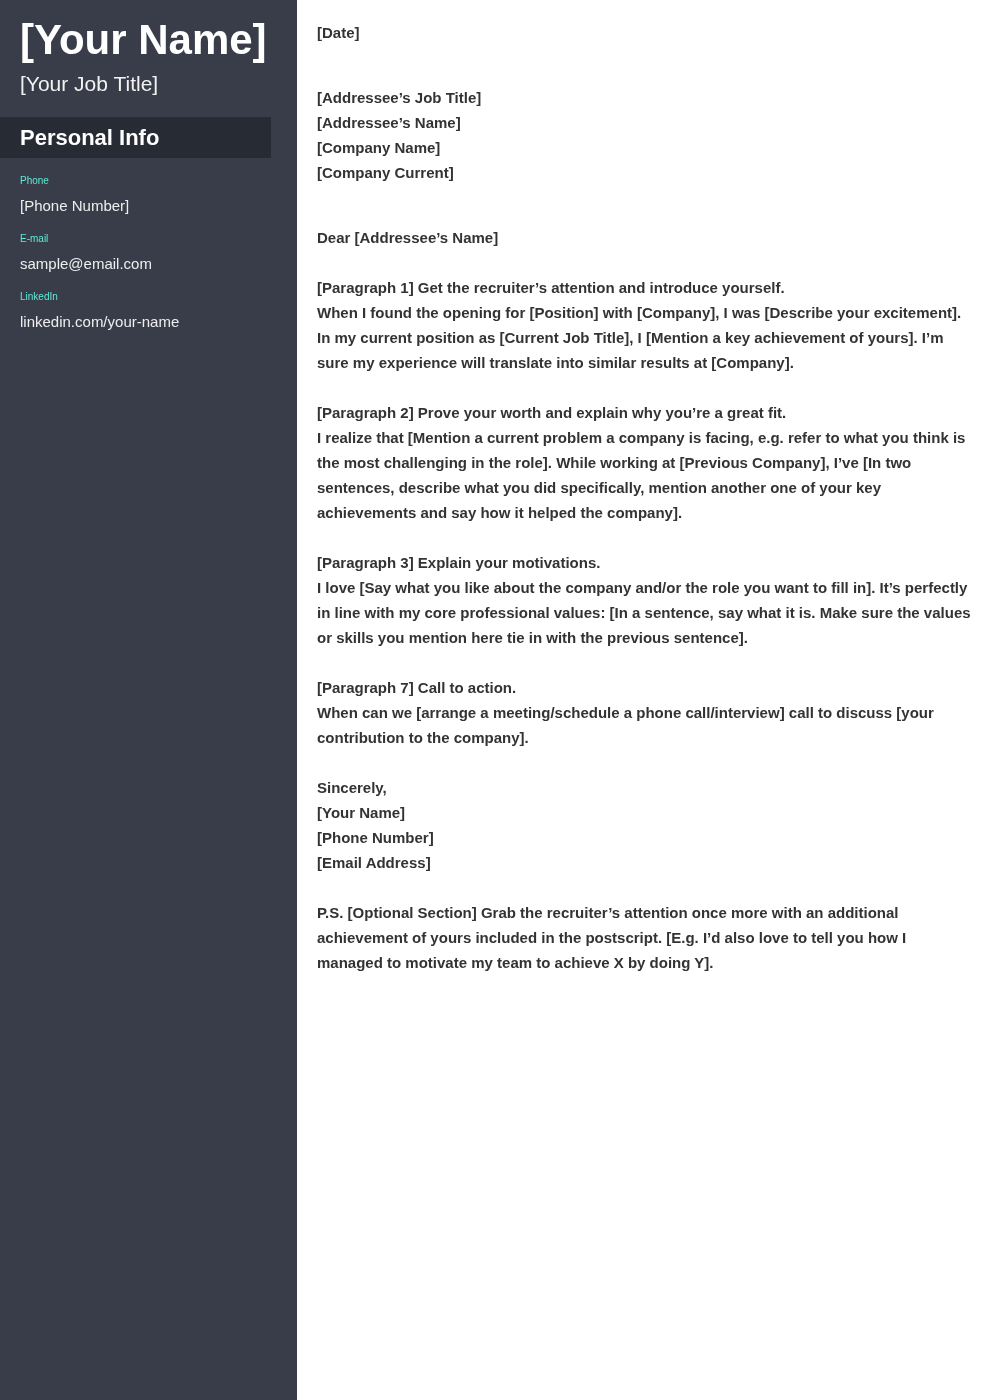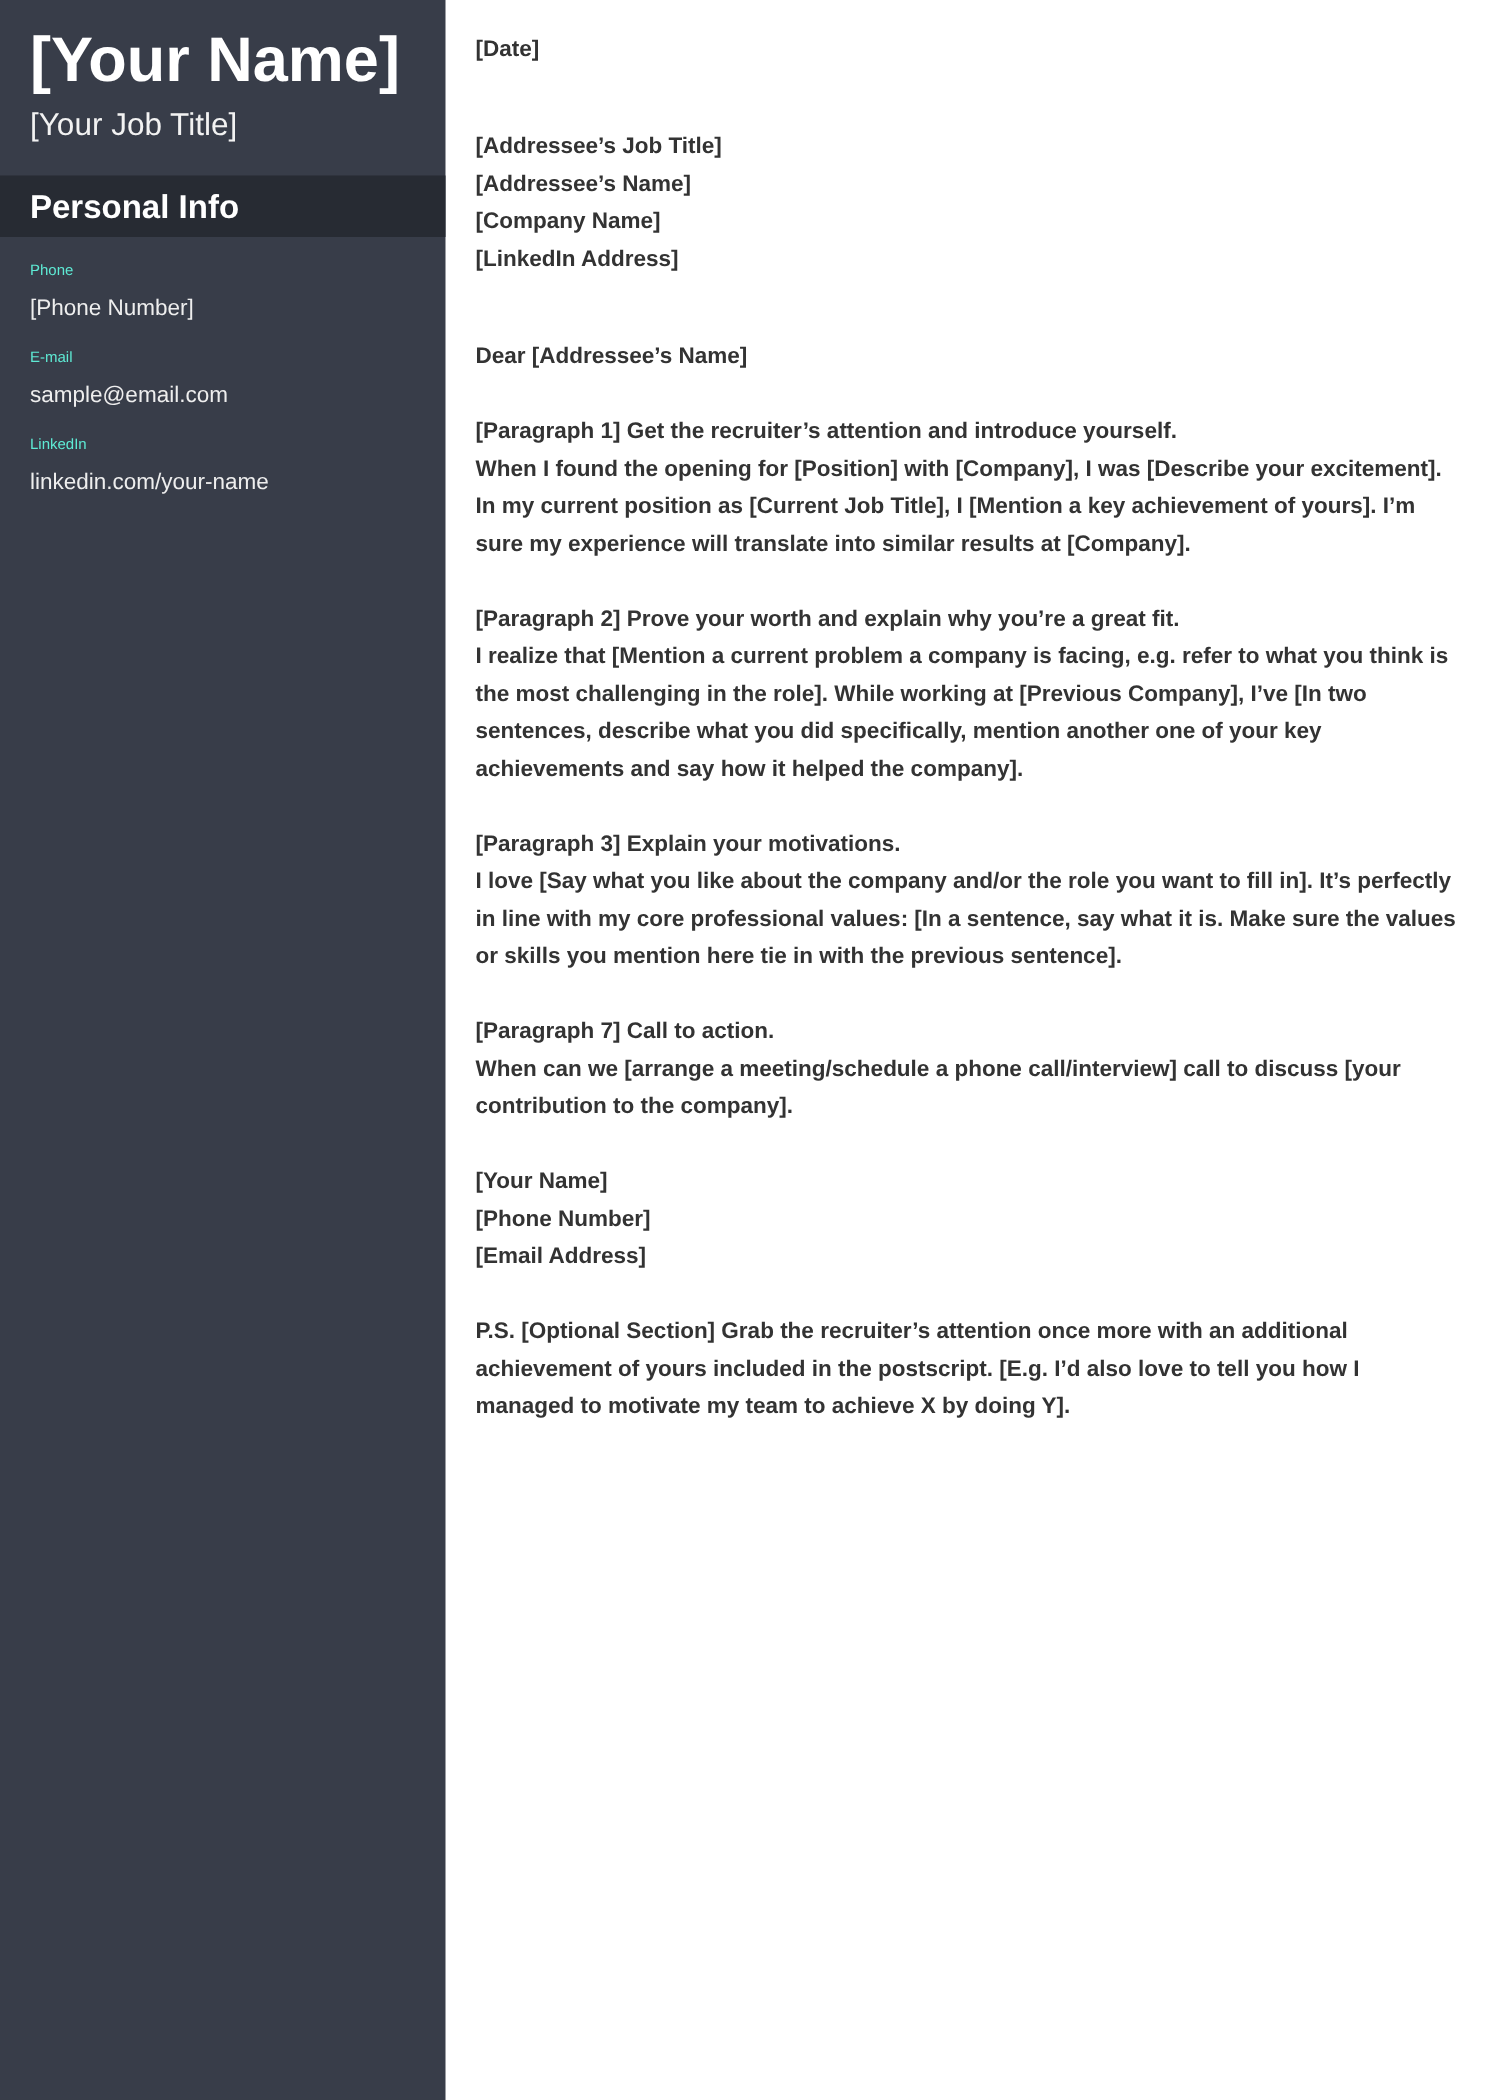--- a/index.html
+++ b/index.html
@@ -12,21 +12,21 @@
   .name {
     position: absolute; left: 20px; top: 14px;
     font-size: 42px; font-weight: bold; line-height: 52px; color: #ffffff;
     white-space: nowrap;
   }
   .jobtitle {
     position: absolute; left: 20px; top: 70px;
     font-size: 21px; line-height: 28px; color: #f2f2f2;
   }
   .section-band {
-    position: absolute; left: 0; top: 117px; width: 297px; height: 41px;
+    position: absolute; left: 0; top: 117px; width: 271px; height: 41px;
     background: #272b33;
   }
   .section-title {
     position: absolute; left: 20px; top: 7px;
     font-size: 22px; font-weight: bold; line-height: 28px; color: #ffffff;
   }
   .info { position: absolute; left: 20px; width: 260px; }
   .info-label { font-size: 10px; font-weight: normal; line-height: 20px; color: #5eead4; }
   .info-value { font-size: 15px; line-height: 20px; color: #eeeeee; margin-top: 5px; }
 
@@ -64,21 +64,21 @@
 </aside>
 
 <main class="letter">
   <span class="line">[Date]</span>
   <div class="gap-lg"></div>
 
   <div>
     <span class="line">[Addressee’s Job Title]</span>
     <span class="line">[Addressee’s Name]</span>
     <span class="line">[Company Name]</span>
-    <span class="line">[LinkedIn Address]</span>
+    <span class="line">[Company Current]</span>
   </div>
   <div class="gap-lg"></div>
 
   <span class="line">Dear [Addressee’s Name]</span>
   <div class="gap"></div>
 
   <div>
     <span class="line">[Paragraph 1] Get the recruiter’s attention and introduce yourself.</span>
     <span class="line">When I found the opening for [Position] with [Company], I was [Describe your excitement]. In my current position as [Current Job Title], I [Mention a key achievement of yours]. I’m sure my experience will translate into similar results at [Company].</span>
   </div>
@@ -96,20 +96,21 @@
   </div>
   <div class="gap"></div>
 
   <div>
     <span class="line">[Paragraph 7] Call to action.</span>
     <span class="line">When can we [arrange a meeting/schedule a phone call/interview] call to discuss [your contribution to the company].</span>
   </div>
   <div class="gap"></div>
 
   <div>
+    <span class="line">Sincerely,</span>
     <span class="line">[Your Name]</span>
     <span class="line">[Phone Number]</span>
     <span class="line">[Email Address]</span>
   </div>
   <div class="gap"></div>
 
   <span class="line">P.S. [Optional Section] Grab the recruiter’s attention once more with an additional achievement of yours included in the postscript. [E.g. I’d also love to tell you how I managed to motivate my team to achieve X by doing Y].</span>
 </main>
 
 </body></html>

